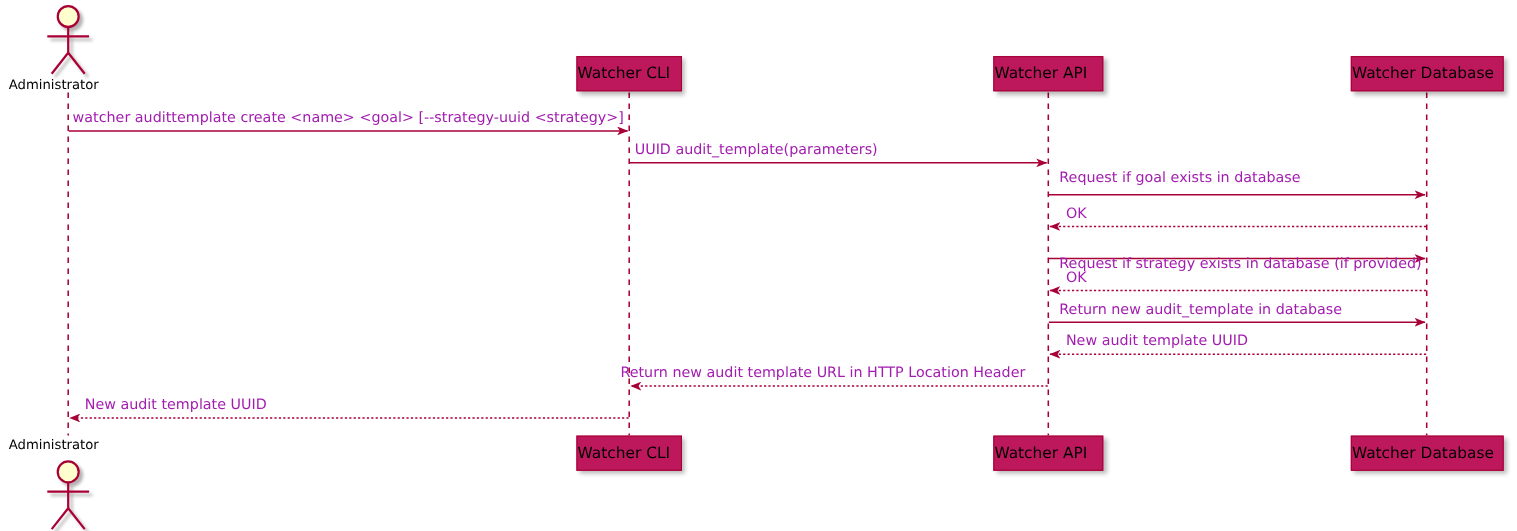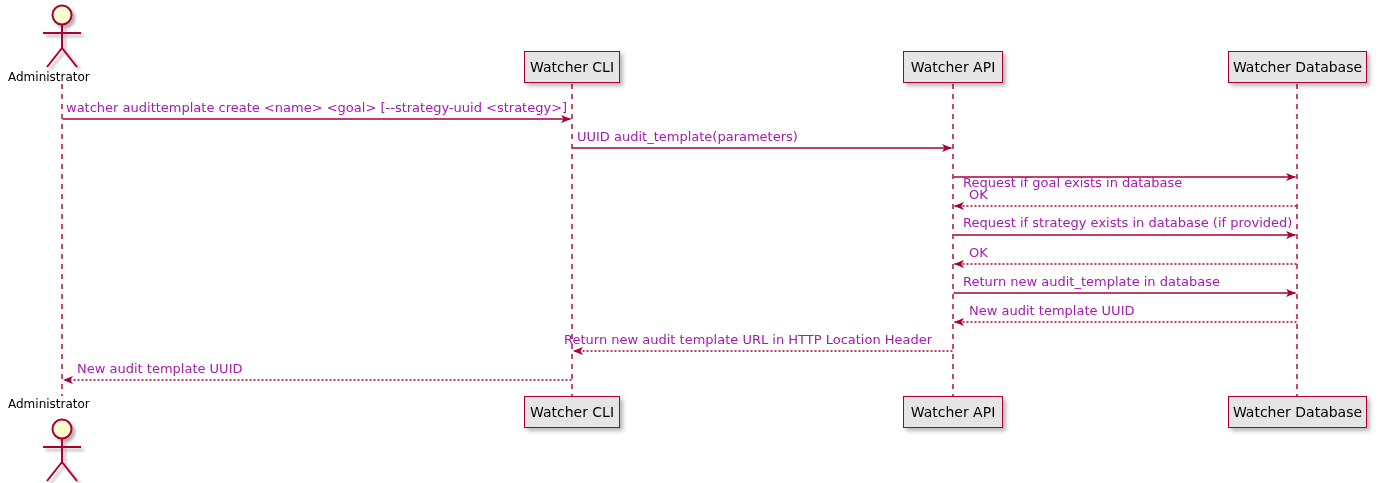--- a/index.html
+++ b/index.html
@@ -29,26 +29,26 @@
   .msg-label {
     position: absolute;
     font-family: "DejaVu Sans", sans-serif;
     font-size: 13px;
     color: #a21caf;
     white-space: nowrap;
     line-height: 14px;
   }
   .participant-box {
     position: absolute;
-    background: #e5e5e5;
+    background: #be185d;
     border: 1.5px solid #A80036;
     box-shadow: 3px 3px 4px rgba(0,0,0,0.28);
     display: flex;
     align-items: center;
-    justify-content: center;
+    justify-content: flex-start;
     box-sizing: border-box;
   }
   .participant-label {
     font-family: "DejaVu Sans", sans-serif;
     font-size: 14px;
     color: #000000;
     white-space: nowrap;
   }
   .actor-label {
     position: absolute;
@@ -128,23 +128,23 @@
       <div class="participant-box" style="left: 903px; top: 396px; width: 100px; height: 32px;">
         <span class="participant-label">Watcher API</span>
       </div>
       <div class="participant-box" style="left: 1228px; top: 396px; width: 139px; height: 32px;">
         <span class="participant-label">Watcher Database</span>
       </div>
       <div class="actor-label" style="left: 8px; top: 70px;">Administrator</div>
       <div class="actor-label" style="left: 8px; top: 397px;">Administrator</div>
       <div class="msg-label" style="left: 66px; top: 101px;">watcher audittemplate create &lt;name&gt; &lt;goal&gt; [--strategy-uuid &lt;strategy&gt;]</div>
       <div class="msg-label" style="left: 577px; top: 130px;">UUID audit_template(parameters)</div>
-      <div class="msg-label" style="left: 963px; top: 176px;">Request if goal exists in database</div>
+      <div class="msg-label" style="left: 963px; top: 155px;">Request if goal exists in database</div>
       <div class="msg-label" style="left: 969px; top: 188px;">OK</div>
-      <div class="msg-label" style="left: 963px; top: 216px;">Request if strategy exists in database (if provided)</div>
+      <div class="msg-label" style="left: 963px; top: 234px;">Request if strategy exists in database (if provided)</div>
       <div class="msg-label" style="left: 969px; top: 246px;">OK</div>
       <div class="msg-label" style="left: 963px; top: 275px;">Return new audit_template in database</div>
       <div class="msg-label" style="left: 969px; top: 304px;">New audit template UUID</div>
       <div class="msg-label" style="left: 564px; top: 333px;">Return new audit template URL in HTTP Location Header</div>
       <div class="msg-label" style="left: 77px; top: 362px;">New audit template UUID</div>
     </div>
 
 </div>
 
 </body></html>

